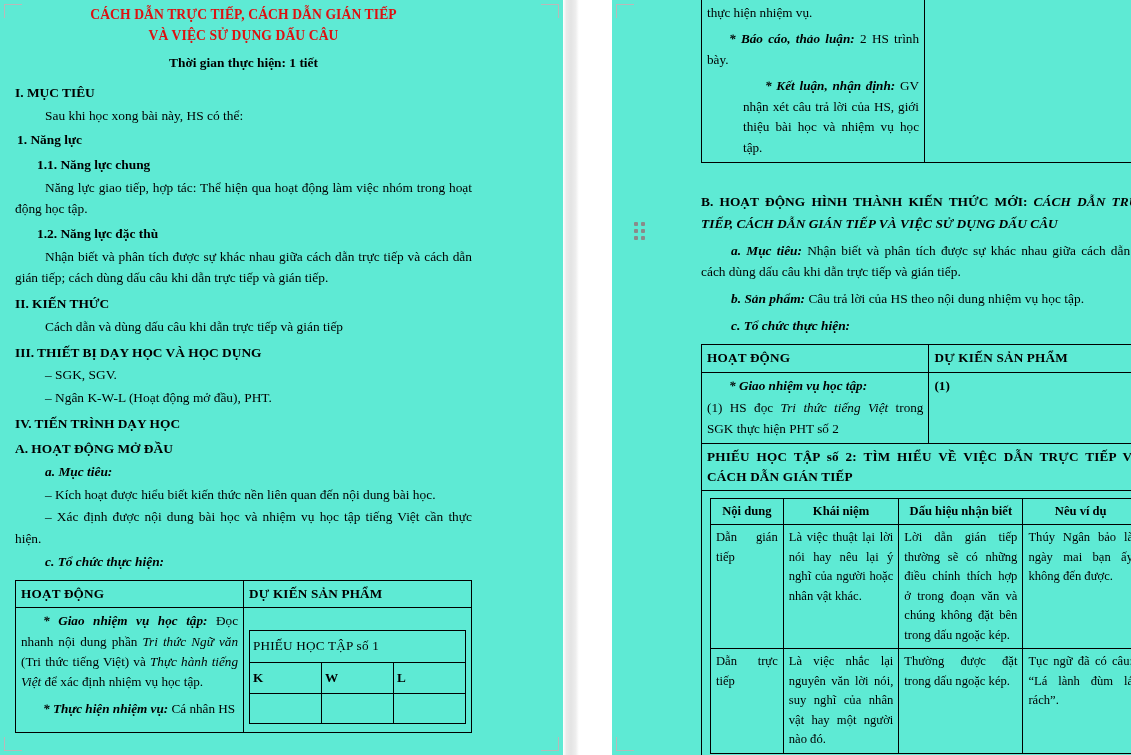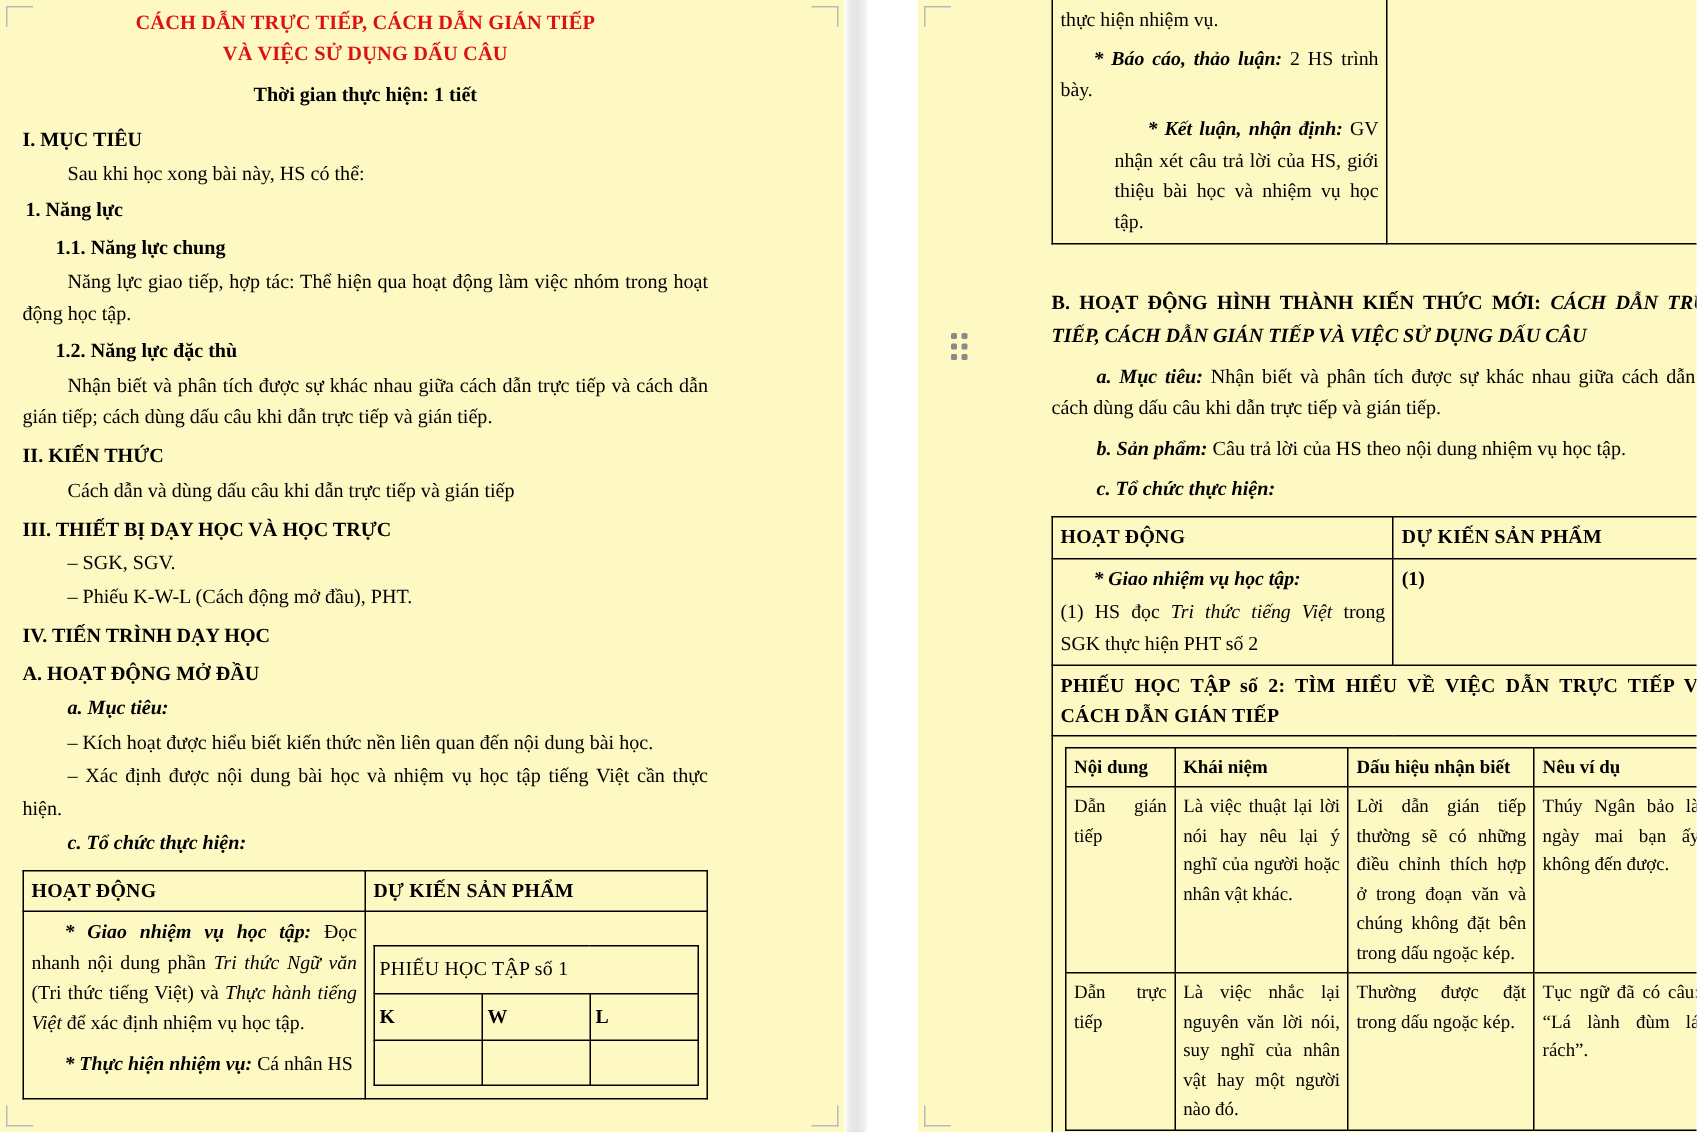--- a/index.html
+++ b/index.html
@@ -24,21 +24,21 @@
     left: 563px;
     width: 16px;
     background: linear-gradient(to right, #ffffff 0%, #eaeaea 22%, #e4e4e4 50%, #ededed 78%, #ffffff 100%);
   }
 
   
   .page {
     position: absolute;
     top: 0;
     height: 755px;
-    background: #fef9c3;
+    background: #5eead4;
     overflow: hidden;
   }
   .page-left  { left: 0px;   width: 563px; }
   .page-right { left: 612px; width: 552px; }
 
   
   .crop {
     position: absolute;
     width: 18px; height: 14px;
     pointer-events: none;
@@ -130,21 +130,21 @@
     font-size: 12.6px;
     line-height: 1.55;
   }
   table.pht2 td {
     border: 1.3px solid #000;
     padding: 3px 5px;
     vertical-align: top;
     text-align: justify;
   }
   table.pht2 td.hd {
-    text-align: left;
+    text-align: center;
     font-weight: bold;
     vertical-align: middle;
   }
   .banner {
     text-align: center;
     font-weight: bold;
     padding: 4px 8px;
     letter-spacing: .2px;
     line-height: 1.5;
   }
@@ -188,23 +188,23 @@
       <p class="h-sub">1. Năng lực</p>
       <p class="h-sub2">1.1. Năng lực chung</p>
       <p class="ind">Năng lực giao tiếp, hợp tác: Thể hiện qua hoạt động làm việc nhóm trong hoạt động học tập.</p>
 
       <p class="h-sub2">1.2. Năng lực đặc thù</p>
       <p class="ind">Nhận biết và phân tích được sự khác nhau giữa cách dẫn trực tiếp và cách dẫn gián tiếp; cách dùng dấu câu khi dẫn trực tiếp và gián tiếp.</p>
 
       <p class="h-main">II. KIẾN THỨC</p>
       <p class="ind">Cách dẫn và dùng dấu câu khi dẫn trực tiếp và gián tiếp</p>
 
-      <p class="h-main">III. THIẾT BỊ DẠY HỌC VÀ HỌC TRỰC</p>
+      <p class="h-main">III. THIẾT BỊ DẠY HỌC VÀ HỌC DỤNG</p>
       <p class="dash">– SGK, SGV.</p>
-      <p class="dash">– Phiếu K-W-L (Cách động mở đầu), PHT.</p>
+      <p class="dash">– Ngân K-W-L (Hoạt động mở đầu), PHT.</p>
 
       <p class="h-main">IV. TIẾN TRÌNH DẠY HỌC</p>
       <p class="h-main">A. HOẠT ĐỘNG MỞ ĐẦU</p>
 
       <p class="ind lbl-it" style="text-indent:30px">a. Mục tiêu:</p>
       <p class="dash">– Kích hoạt được hiểu biết kiến thức nền liên quan đến nội dung bài học.</p>
       <p class="dash">– Xác định được nội dung bài học và nhiệm vụ học tập tiếng Việt cần thực hiện.</p>
 
 
       <p class="ind bi" style="text-indent:30px; margin-bottom:7px;">c. Tổ chức thực hiện:</p>

